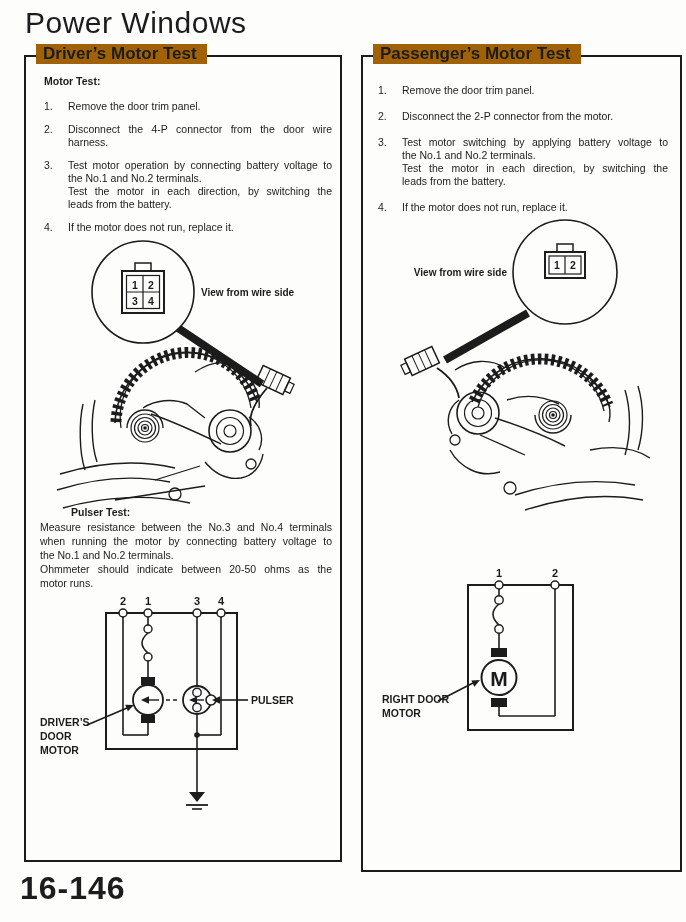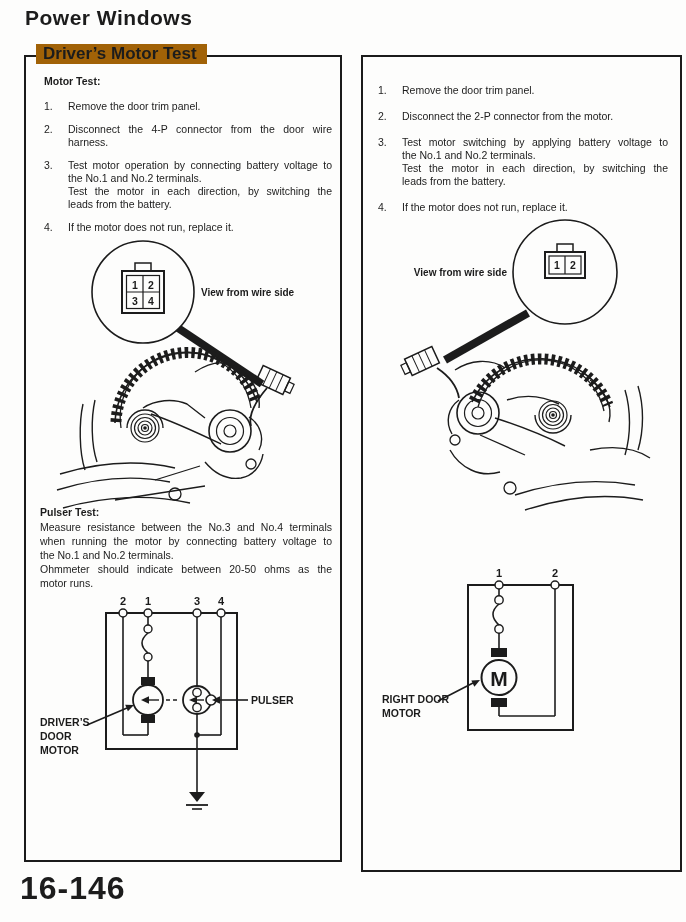--- a/index.html
+++ b/index.html
@@ -1,29 +1,29 @@
 <!DOCTYPE html>
 <html><head>
 <meta charset="utf-8">
 <style>
   html,body{margin:0;padding:0;}
   body{width:686px;height:922px;background:#fdfdfc;font-family:"Liberation Sans",sans-serif;color:#1c1c1c;position:relative;overflow:hidden;}
   .page{position:absolute;inset:0;background:#fdfdfc;}
-  .page-title{position:absolute;left:25px;top:6px;font-size:21px;font-weight:bold;letter-spacing:.5px;}
+  .page-title{position:absolute;left:25px;top:6px;font-size:30px;font-weight:normal;letter-spacing:.5px;}
   .panel-box{position:absolute;border:2px solid #1b1b1b;background:transparent;}
   .panel-title{position:absolute;top:44px;background:#a16207;font-size:17px;font-weight:bold;padding:0 10px 0 7px;white-space:nowrap;}
   .content{position:absolute;font-size:10.5px;line-height:13px;}
   .heading{font-weight:bold;margin-bottom:12px;}
   .step{display:flex;margin-bottom:10px;}
   .step.rgap{margin-bottom:13px;}
   .num{width:24px;flex:none;}
   .lines{flex:1;}
   .jl{text-align:justify;text-align-last:justify;}
   .pulser{position:absolute;left:40px;top:505px;width:292px;font-size:10.5px;line-height:14px;}
-  .pulser .heading{margin-bottom:1px;}
+  .pulser .heading{margin-bottom:1px;margin-left:31px;}
   .page-number{position:absolute;left:20px;top:870px;font-size:32px;font-weight:bold;letter-spacing:1px;}
   svg{position:absolute;overflow:visible;}
   svg text{font-family:"Liberation Sans",sans-serif;fill:#1b1b1b;}
   .ln{stroke:#1c1c1c;fill:none;}
 </style>
 </head>
 <body>
 
 <div class="page">
 
@@ -195,20 +195,21 @@
     <g>
       <line class="ln" x1="57" y1="130" x2="97" y2="113" stroke-width="1.6"></line>
       <polygon points="104,110 97.9,116.2 95.2,109.8" fill="#1c1c1c"></polygon>
       <text x="10" y="131" font-size="10.5" font-weight="bold">DRIVER’S</text>
       <text x="10" y="145" font-size="10.5" font-weight="bold">DOOR</text>
       <text x="10" y="159" font-size="10.5" font-weight="bold">MOTOR</text>
     </g>
   </svg>
 
   <div class="panel-box" style="left:361px;top:55px;width:317px;height:813px"></div>
+  <div class="panel-title" style="left:373px">Passenger’s Motor Test</div>
 
   <div class="content" style="left:378px;top:84px;width:290px">
     <div class="step rgap">
       <div class="num">1.</div>
       <div class="lines">
           <div>Remove the door trim panel.</div>
         </div>
     </div>
     <div class="step rgap">
       <div class="num">2.</div>

